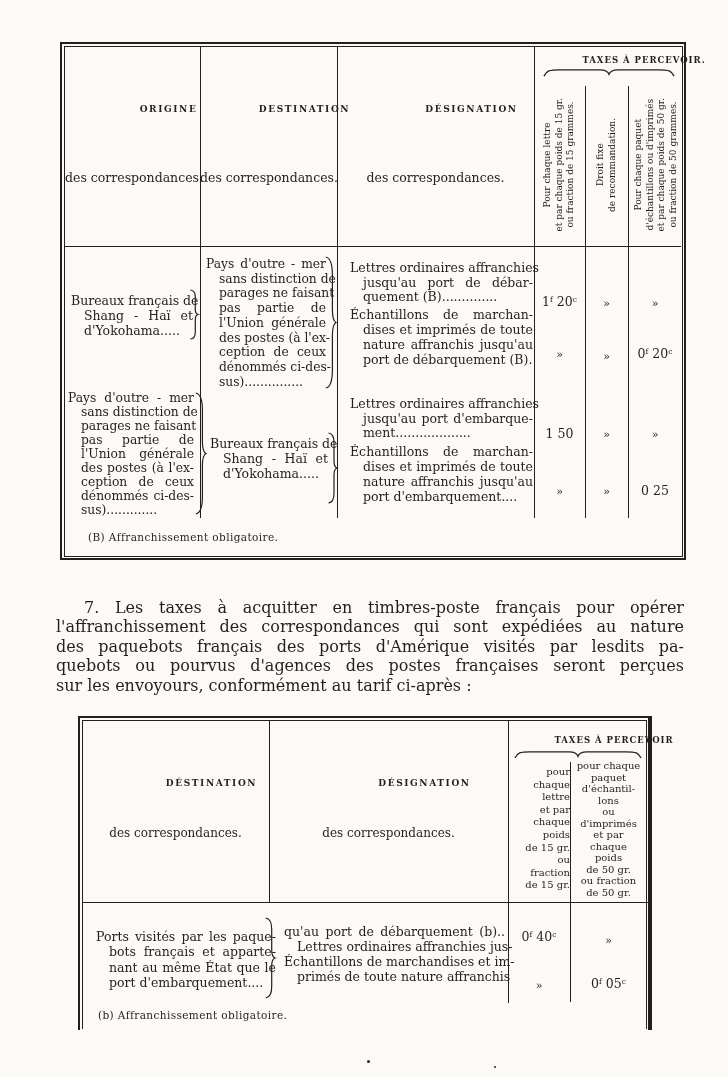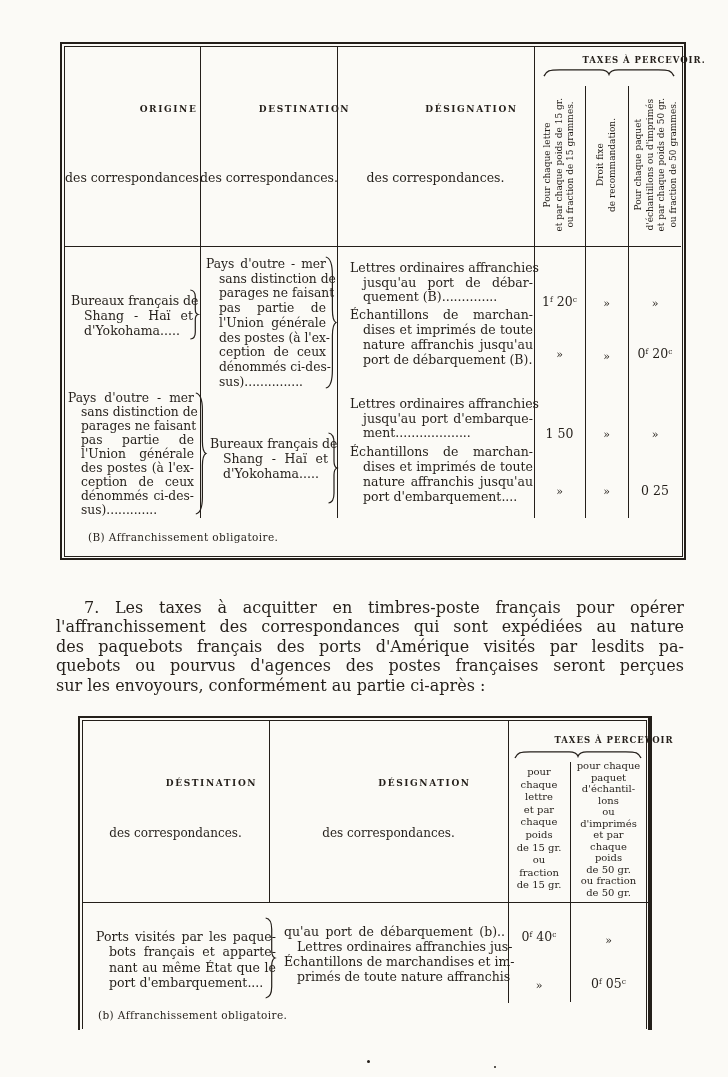--- a/index.html
+++ b/index.html
@@ -168,42 +168,42 @@
   <div class="val" style="left:585px;top:485px;width:43px;font-size:11px;">»</div>
   <div class="val" style="left:628px;top:483px;width:54px;">0 25</div>
 
   <div class="fnote" style="left:88px;top:531px;">(B) Affranchissement obligatoire.</div>
 
   <div class="para" style="left:56px;top:598px;width:628px;">
     <div class="para-line">7. Les taxes à acquitter en timbres-poste français pour opérer</div>
     <div class="para-line">l'affranchissement des correspondances qui sont expédiées au nature</div>
     <div class="para-line">des paquebots français des ports d'Amérique visités par lesdits pa-</div>
     <div class="para-line">quebots ou pourvus d'agences des postes françaises seront perçues</div>
-    <div class="para-line">sur les envoyours, conformément au partie ci-après :</div>
+    <div class="para-line">sur les envoyours, conformément au tarif ci-après :</div>
   </div>
 
   <div class="frame open-bottom" style="left:78px;top:716px;width:574px;height:314px;">
     <div class="frame-inner"></div>
   </div>
 
   <div class="vline" style="left:269px;top:721px;height:182px;"></div>
   <div class="vline" style="left:508px;top:721px;height:282px;"></div>
   <div class="vline" style="left:570px;top:762px;height:240px;"></div>
   <div class="hline" style="left:82px;top:902px;width:566px;"></div>
 
   <div class="htitle" style="left:82px;top:778px;width:187px;">DÉSTINATION</div>
   <div class="hsub" style="left:82px;top:826px;width:187px;font-size:12px;">des correspondances.</div>
   <div class="htitle" style="left:269px;top:778px;width:239px;">DÉSIGNATION</div>
   <div class="hsub" style="left:269px;top:826px;width:239px;font-size:12px;">des correspondances.</div>
 
   <div class="htitle" style="left:508px;top:735px;width:140px;letter-spacing:1px;font-size:8.5px;">TAXES À PERCEVOIR</div>
   <svg class="brace" style="left:515px;top:750px;" width="126" height="9" viewBox="0 0 100 10" preserveAspectRatio="none">
     <path d="M0,9 C2,3 4,2 12,2 L43,2 C47,2 49,3 50,7 C51,3 53,2 57,2 L88,2 C96,2 98,3 100,9" stroke-width="1.3"></path>
   </svg>
-  <div class="taxlabel" style="left:508px;top:766px;width:62px;">pour
+  <div class="taxlabel" style="left:508px;top:766px;width:62px;text-align:right;">pour
 chaque
 lettre
 et par
 chaque
 poids
 de 15 gr.
 ou
 fraction
 de 15 gr.</div>
   <div class="taxlabel" style="left:570px;top:760px;width:77px;line-height:11.5px;">pour chaque

